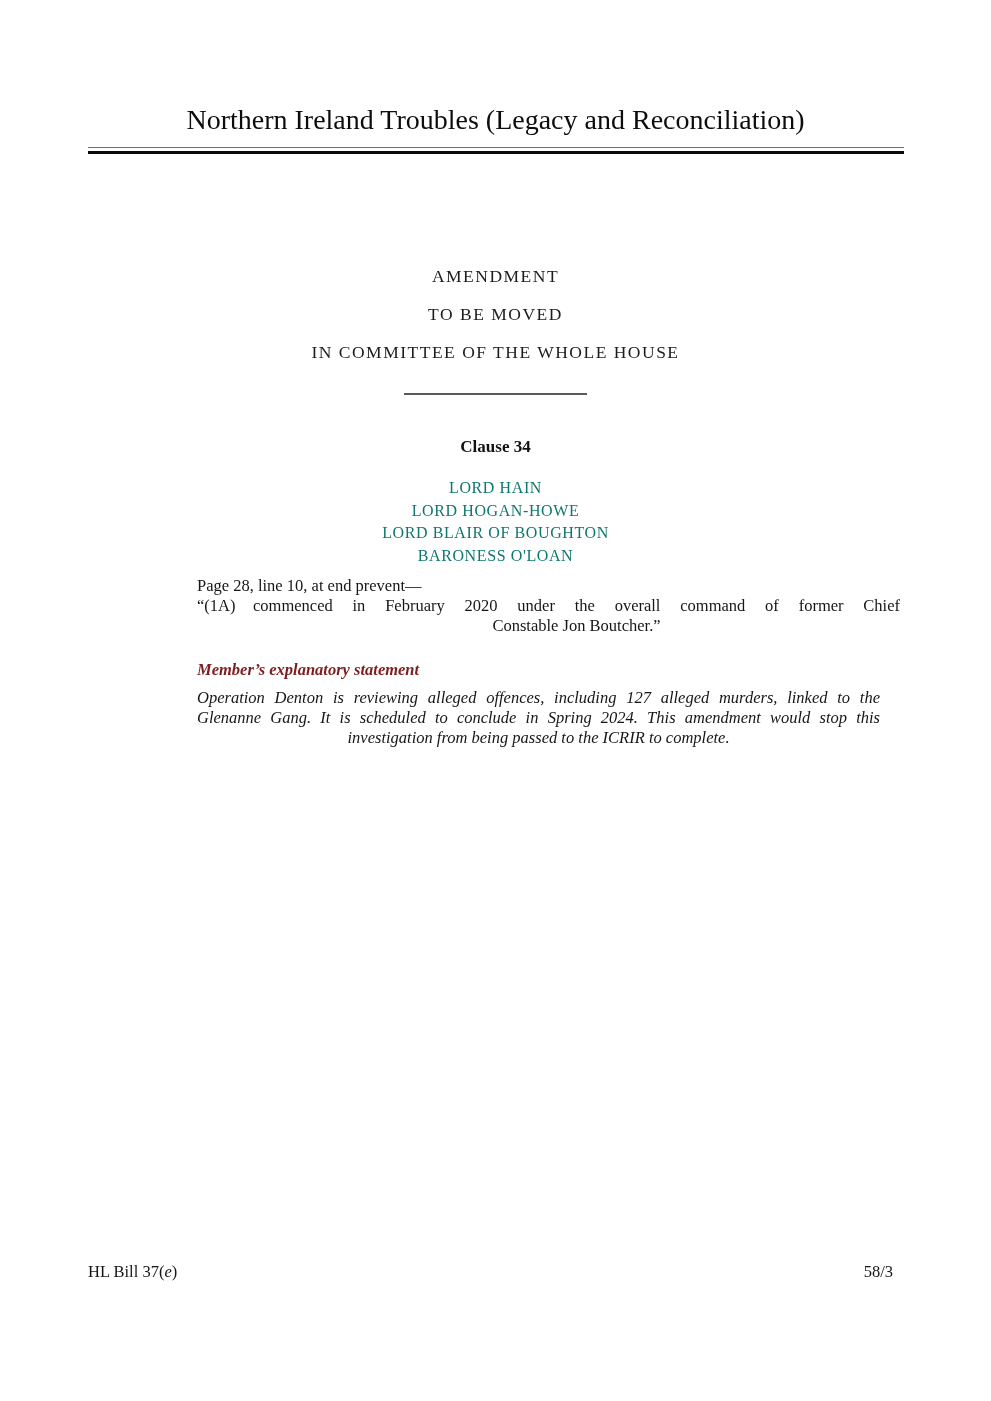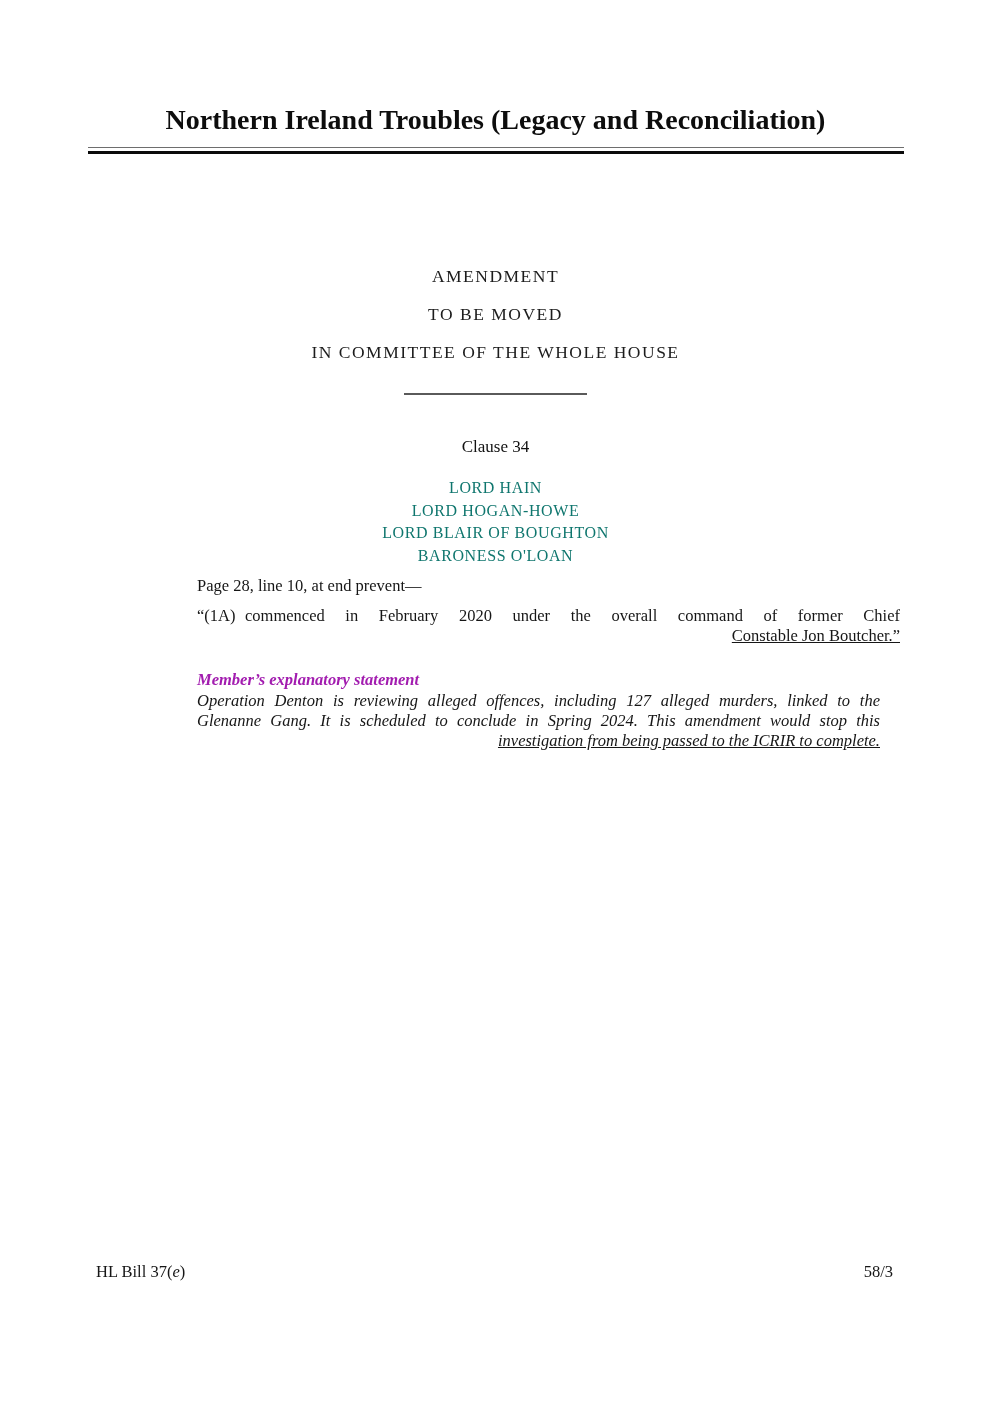--- a/index.html
+++ b/index.html
@@ -11,21 +11,21 @@
     background: #ffffff;
     font-family: "Liberation Serif", "DejaVu Serif", serif;
     color: #161616;
     overflow: hidden;
     margin: 0 auto;
   }
   .title {
     padding-top: 100px;
     text-align: center;
     font-size: 28px;
-    font-weight: bold;
+    font-weight: normal;
     line-height: 40px;
     color: #0d0d0d;
   }
   .double-rule {
     width: 816px;
     height: 3px;
     margin: 7px auto 0 auto;
     border-top: 1px solid #6e6e6e;
     border-bottom: 3px solid #0a0a0a;
     box-sizing: content-box;
@@ -40,21 +40,21 @@
     color: #1c1c1c;
   }
   .separator {
     width: 183px;
     border-top: 2px solid #5a5a5a;
     margin: 31px auto 0 auto;
   }
   .clause-heading {
     margin-top: 42px;
     text-align: center;
-    font-weight: normal;
+    font-weight: bold;
     font-size: 17px;
     line-height: 20px;
     color: #111;
   }
   .sponsors {
     margin-top: 20px;
     text-align: center;
     font-size: 16px;
     letter-spacing: 0.6px;
     line-height: 22.5px;
@@ -66,52 +66,52 @@
     font-size: 16.5px;
     line-height: 20px;
     color: #161616;
   }
   .instruction {
     margin-top: 8px;
     line-height: 21px;
   }
   .amendment-row {
     display: flex;
-    margin-top: 10px;
+    gap: 8px;
   }
   .amendment-label {
     flex: 0 0 48px;
   }
   .amendment-text {
     flex: 1;
   }
   .jline {
     text-align: justify;
     text-align-last: justify;
   }
-  .lline { text-align: right; text-decoration: underline; }
+  .lline { text-align: center; }
   .explanatory {
     margin-top: 24px;
   }
   .explanatory-heading {
     font-weight: bold;
     font-style: italic;
     line-height: 20px;
-    margin-bottom: 1px;
-    color: #a21caf;
+    margin-bottom: 8px;
+    color: #7f1d1d;
   }
   .explanatory-body { width: 683px; }
   .explanatory-body .jline,
   .explanatory-body .lline {
     font-style: italic;
     line-height: 20px;
   }
   .footer {
     position: absolute;
-    left: 96px;
+    left: 88px;
     right: 98px;
     top: 1262px;
     display: flex;
     justify-content: space-between;
     font-size: 16.5px;
     line-height: 20px;
     color: #161616;
   }
   .it { font-style: italic; }
 </style>

